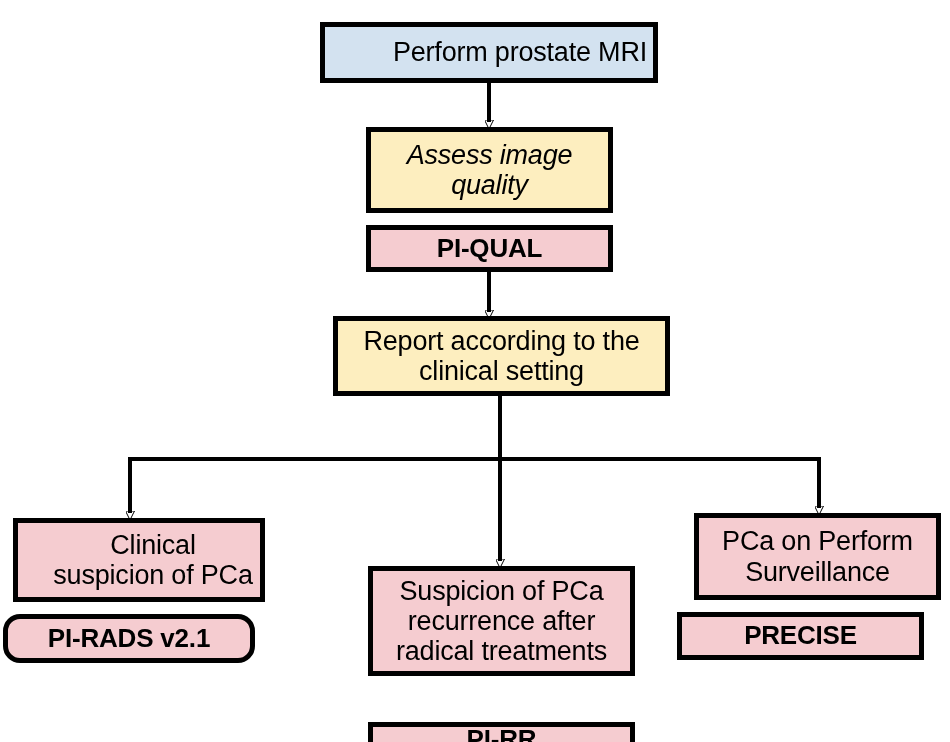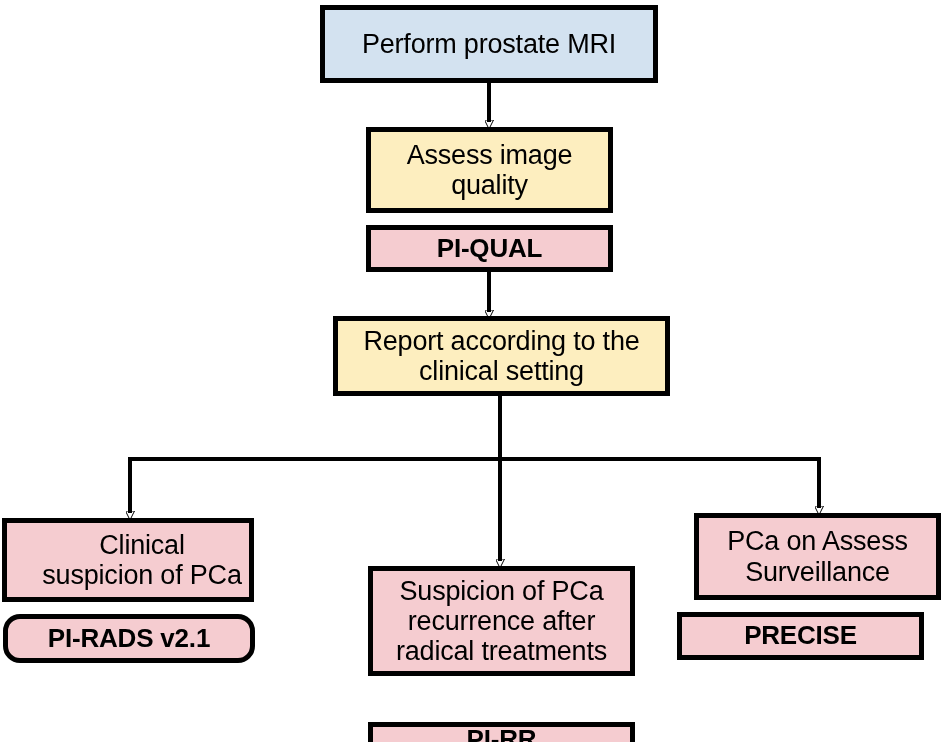--- a/index.html
+++ b/index.html
@@ -70,59 +70,59 @@
 
     <line x1="500" y1="396" x2="500" y2="561" stroke-width="4" marker-end="url(#ah)"></line>
 
     <line x1="128" y1="459" x2="821" y2="459" stroke-width="4"></line>
 
     <line x1="130" y1="457" x2="130" y2="513" stroke-width="4" marker-end="url(#ah)"></line>
 
     <line x1="819" y1="457" x2="819" y2="508" stroke-width="4" marker-end="url(#ah)"></line>
   </svg>
 
-  <div class="node fill-blue t-normal" style="left:320px; top:5px; width:338px; height:78px;">
+  <div class="node fill-blue t-normal" style="left:320px; top:22px; width:338px; height:61px;justify-content:flex-end;">
     <span class="txt">Perform prostate MRI</span>
   </div>
 
-  <div class="node fill-cream t-normal" style="left:366px; top:127px; width:247px; height:86px;">
+  <div class="node fill-cream t-normal" style="left:366px; top:127px; width:247px; height:86px;font-style:italic;">
     <span class="txt">Assess image
 quality</span>
   </div>
 
   <div class="node fill-pink t-bold" style="left:366px; top:225px; width:247px; height:47px;">
     <span class="txt">PI-QUAL</span>
   </div>
 
   <div class="node fill-cream t-normal" style="left:333px; top:316px; width:337px; height:80px;">
     <span class="txt">Report according to the
 clinical setting</span>
   </div>
 
-  <div class="node fill-pink t-normal" style="left:2px; top:518px; width:252px; height:84px;padding-left:28px;">
+  <div class="node fill-pink t-normal" style="left:13px; top:518px; width:252px; height:84px;padding-left:28px;">
     <span class="txt">Clinical
 suspicion of PCa</span>
   </div>
 
   <div class="node fill-pink t-bold" style="left:3px; top:614px; width:252px; height:49px;border-radius:17px;">
     <span class="txt">PI-RADS v2.1</span>
   </div>
 
   <div class="node fill-pink t-normal" style="left:368px; top:566px; width:267px; height:110px;">
     <span class="txt">Suspicion of PCa
 recurrence after
 radical treatments</span>
   </div>
 
   <div class="node fill-pink t-bold" style="left:368px; top:722px; width:267px; height:35px;">
     <span class="txt">PI-RR</span>
   </div>
 
   <div class="node fill-pink t-normal" style="left:694px; top:513px; width:247px; height:87px;">
-    <span class="txt">PCa on Assess
+    <span class="txt">PCa on Perform
 Surveillance</span>
   </div>
 
   <div class="node fill-pink t-bold" style="left:677px; top:612px; width:247px; height:48px;">
     <span class="txt">PRECISE</span>
   </div>
 
 </div>
 
 </body></html>

